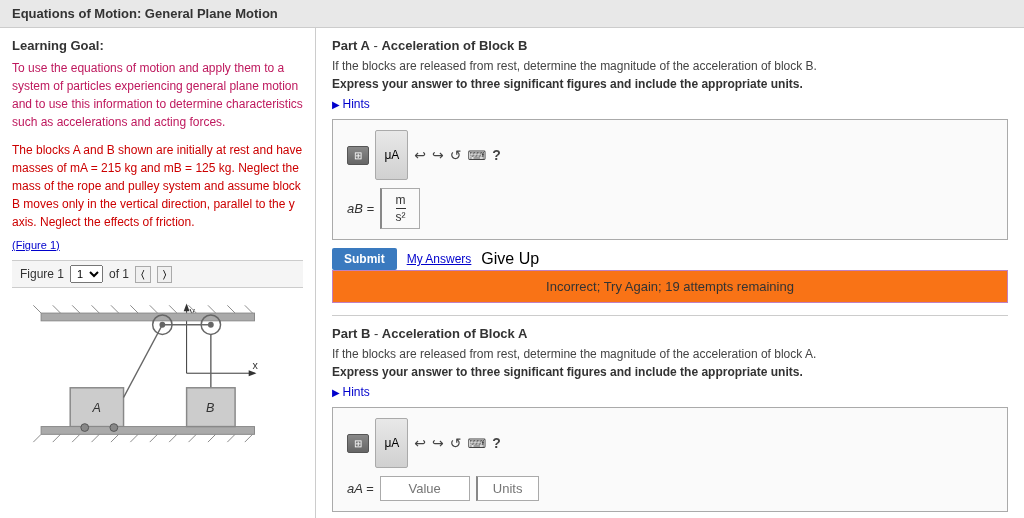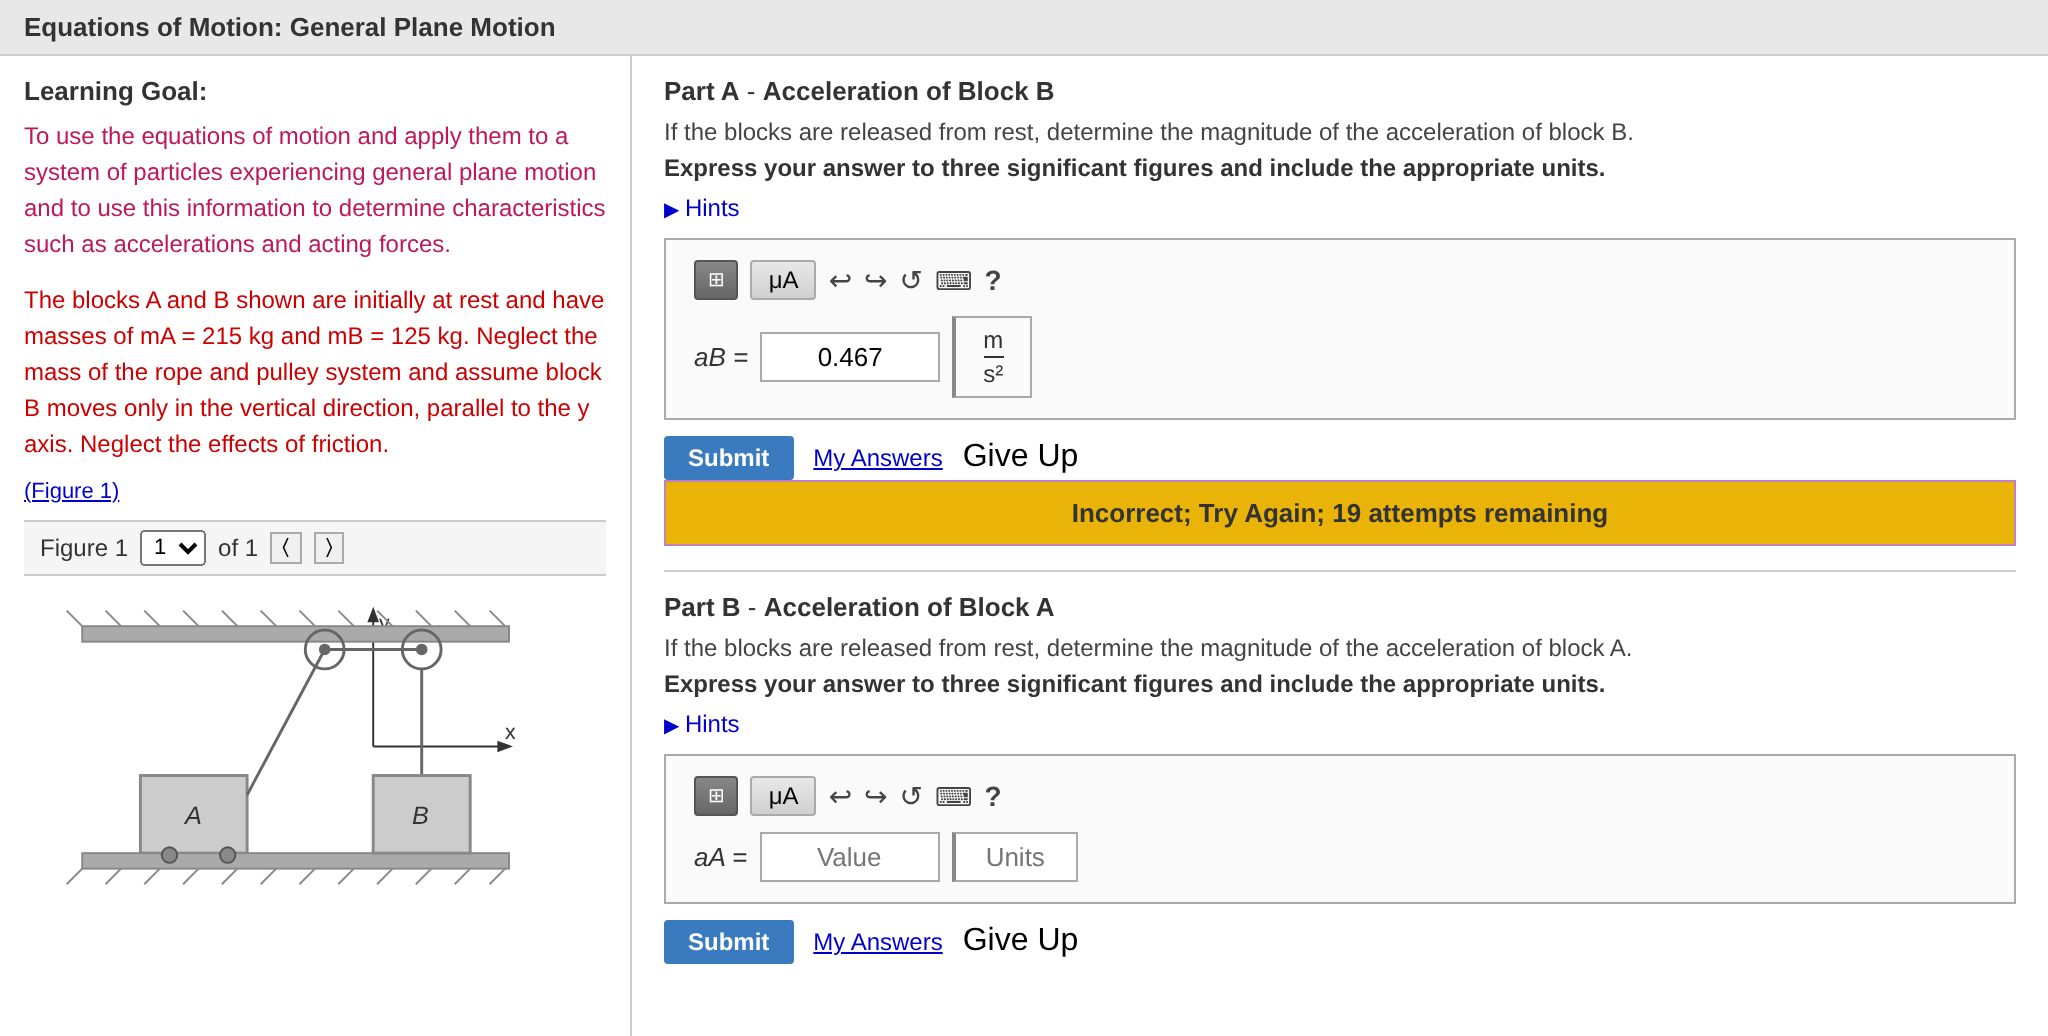--- a/index.html
+++ b/index.html
@@ -31,40 +31,40 @@
     .part-header { font-size: 13px; margin-bottom: 6px; }
     .part-header strong { font-weight: bold; }
     .part-desc { font-size: 12px; color: #444; margin-bottom: 4px; }
     .part-instruction { font-weight: bold; font-size: 12px; margin-bottom: 6px; }
     .hints-link { color: #00c; font-size: 12px; text-decoration: none; cursor: pointer; margin-bottom: 8px; display: block; }
     .hints-link::before { content: "▶ "; font-size: 10px; }
 
     .answer-box { border: 1px solid #aaa; padding: 10px 14px; margin-bottom: 8px; background: #fafafa; }
     .toolbar-row { display: flex; align-items: center; gap: 6px; margin-bottom: 8px; }
     .tb-btn-icon { background: linear-gradient(to bottom, #888, #666); color: #fff; border: 1px solid #555; padding: 3px 6px; cursor: pointer; font-size: 10px; border-radius: 2px; }
-    .tb-mu { font-size: 12px; background: linear-gradient(to bottom, #e8e8e8, #d0d0d0); border: 1px solid #aaa; padding: 2px 8px; cursor: pointer; border-radius: 2px; }
+    .tb-mu { font-size: 12px; background: linear-gradient(to bottom, #e8e8e8, #d0d0d0); border: 1px solid #aaa; padding: 17px 8px; cursor: pointer; border-radius: 2px; }
     .tb-arrow { font-size: 14px; cursor: pointer; color: #444; }
     .tb-refresh { font-size: 14px; cursor: pointer; color: #444; }
     .tb-keyboard { font-size: 13px; cursor: pointer; color: #444; }
     .tb-question { font-size: 14px; font-weight: bold; cursor: pointer; color: #444; }
 
     .input-row { display: flex; align-items: center; gap: 6px; }
     .eq-label { font-style: italic; font-size: 13px; }
     .value-input { border: 1px solid #aaa; padding: 4px 8px; font-size: 13px; width: 90px; text-align: center; }
     .units-display { border: 1px solid #aaa; border-left: 2px solid #888; padding: 4px 8px; font-size: 12px; min-width: 40px; text-align: center; }
     .fraction { display: flex; flex-direction: column; align-items: center; font-size: 12px; }
     .fraction .num { border-bottom: 1px solid #333; padding-bottom: 1px; }
     .fraction .den { padding-top: 1px; }
 
     .action-row { display: flex; align-items: center; gap: 10px; margin-top: 6px; }
     .submit-btn { background: #3a7abf; color: #fff; border: none; padding: 4px 12px; cursor: pointer; font-size: 12px; font-weight: bold; border-radius: 2px; }
     .my-answers-link { color: #00c; font-size: 12px; text-decoration: underline; cursor: pointer; }
     .give-up-link { color: #000000; font-size: 16px; cursor: pointer; }
 
-    .incorrect-banner { background: #eab308; border: 1px solid #c080c0; padding: 8px 16px; font-size: 13px; font-weight: bold; color: #333; margin-bottom: 12px; text-align: center; }
+    .incorrect-banner { background: #f97316; border: 1px solid #c080c0; padding: 8px 16px; font-size: 13px; font-weight: normal; color: #333; margin-bottom: 12px; text-align: center; }
 
     .divider { border-top: 1px solid #ccc; margin: 10px 0; }
 
     
     .figure-svg { width: 300px; height: 175px; }
 
     .value-input-empty { background: #fff; }
     .units-input { background: #fff; border: 1px solid #aaa; border-left: 2px solid #888; padding: 4px 8px; font-size: 13px; width: 63px; text-align: center; color: #999; }
   </style>
 </head>
@@ -169,21 +169,20 @@
         <button class="tb-btn-icon">⊞</button>
         <button class="tb-mu">μA</button>
         <span class="tb-arrow">↩</span>
         <span class="tb-arrow">↪</span>
         <span class="tb-refresh">↺</span>
         <span class="tb-keyboard">⌨</span>
         <span class="tb-question">?</span>
       </div>
       <div class="input-row">
         <span class="eq-label">aB =</span>
-        <input class="value-input" type="text" value="0.467" style="">
         <div class="units-display">
           <div class="fraction">
             <span class="num">m</span>
             <span class="den">s²</span>
           </div>
         </div>
       </div>
     </div>
 
     <div class="action-row">

